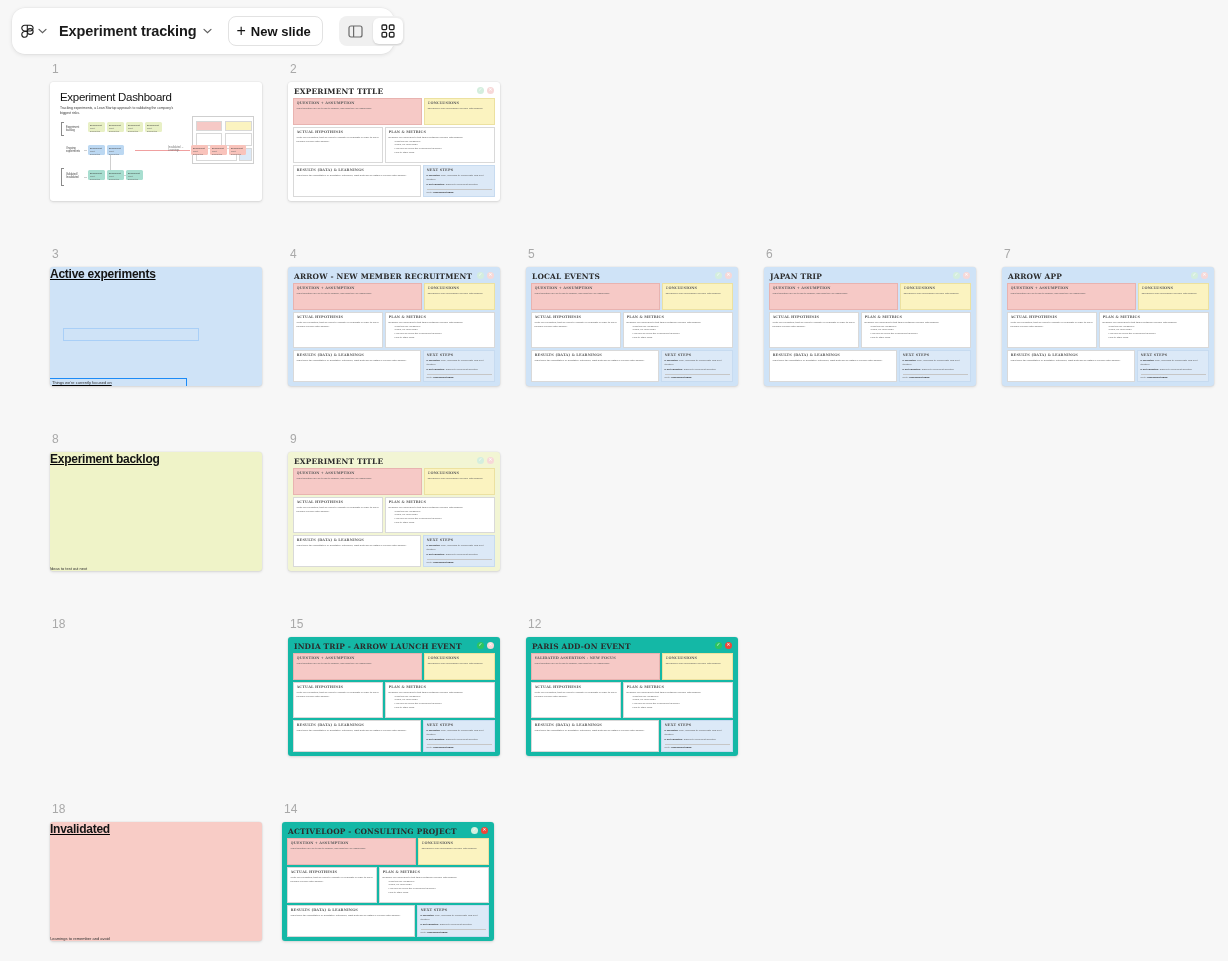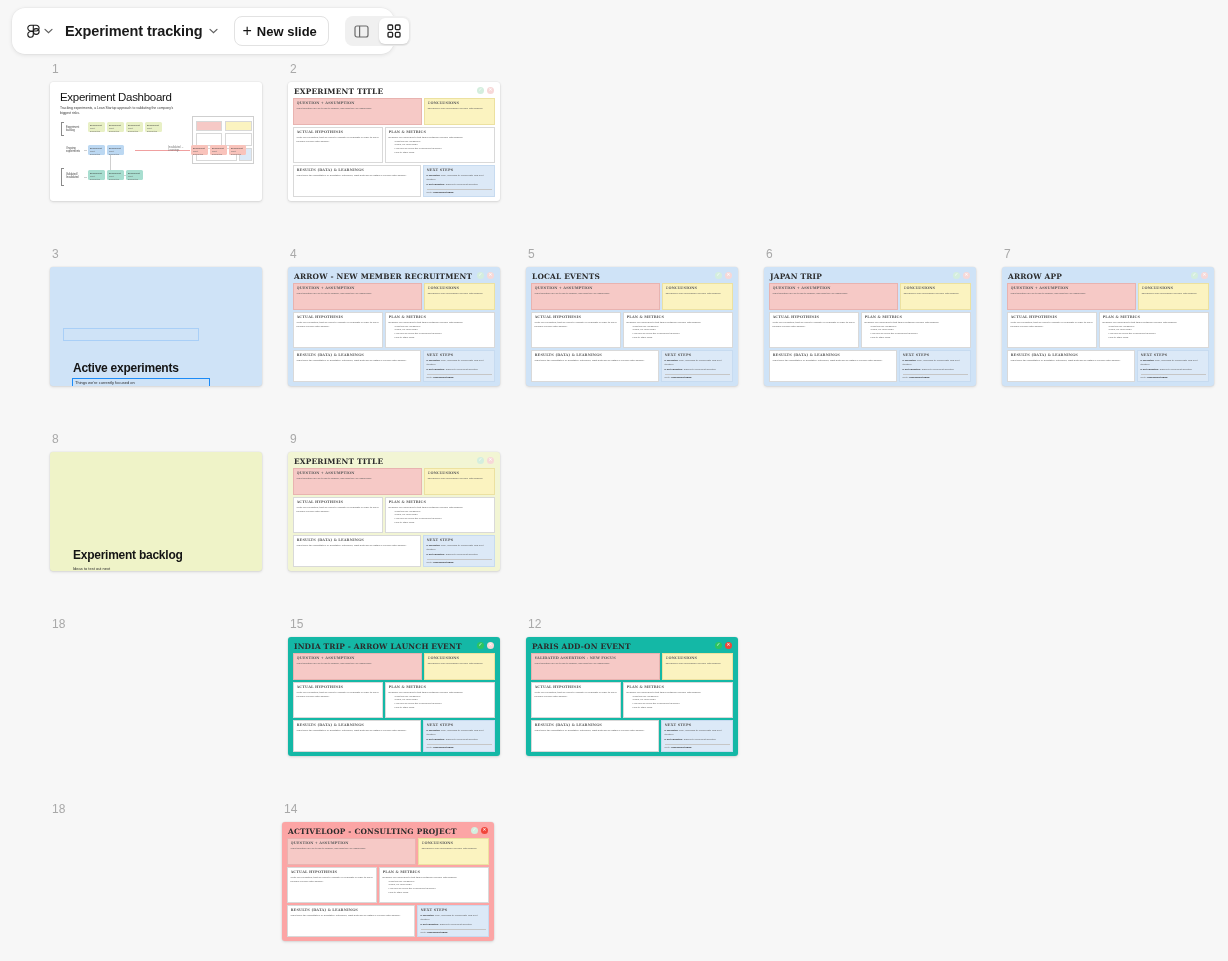--- a/index.html
+++ b/index.html
@@ -12,21 +12,21 @@
   }
 
   
   #toolbar {
     position: absolute; top: 8px; left: 12px;
     width: 382px; height: 46px;
     background: #ffffff;
     border-radius: 13px;
     box-shadow: 0 1px 4px rgba(0,0,0,.10), 0 0 0 .5px rgba(0,0,0,.04);
     display: flex; align-items: center;
-    padding: 0 15px;
+    padding: 0 9px;
     gap: 4px;
   }
   .tb-logo { width: 22px; height: 24px; display:flex; align-items:center; justify-content:center; }
   .chev { width: 14px; height: 14px; display:flex; align-items:center; justify-content:center; color:#6b6b6b; }
   .chev svg { display:block; }
   #doc-title {
     font-size: 14.5px; font-weight: 700; color: #1b1b1b;
     padding: 0 2px 0 8px; white-space: nowrap;
     letter-spacing: -0.1px;
   }
@@ -138,34 +138,34 @@
   .r2 { height: 36px; }
   .r2 .s-h { flex: 0 0 90px; }
   .r2 .s-p { flex: 1; }
   .r3 { flex:1; }
   .r3 .s-r { flex:1; }
   .r3 .s-n { flex:0 0 72px; position:relative;}
   .note-line { position:absolute; left:2.5px; right:2.5px; bottom:2px; border-top:.4px solid #c6c6c6; padding-top:1px; font-size:2.5px; color:#6a6a6a;}
   .note-line b{color:#222;}
 
   
-  .sect { position:absolute; inset:0; display:flex; flex-direction:column; justify-content:flex-end; padding-left:23px; }
+  .sect { position:absolute; inset:0; display:flex; flex-direction:column; justify-content:space-between; padding-left:0;text-decoration:underline; }
   .sect-title { font-size:12px; font-weight:700; color:#141414; letter-spacing:-.25px; }
   .sect-sub { font-size:4px; color:#2e2e2e; margin-top:4px; }
   .sel-box { outline:1.6px solid #1c8bf7; outline-offset:0; background:transparent; display:inline-block; padding:1px 2px; }
   .sel-ghost { position:absolute; left:13px; top:61px; width:136px; height:13px; border:.7px solid #a9cff7; }
 
   
   .bg-blue { background:#cfe3f7 !important; }
   .bg-yellow { background:#eff3c8 !important; }
   .bg-teal { background:#bfe5dc !important; }
   .bg-pink { background:#f8ccc6 !important; }
   .bg-sheet-yellow { background:#f2f5d4; }
   .bg-sheet-teal { background:#14b8a6; }
-  .bg-sheet-pink { background:#fca5a5; }
+  .bg-sheet-pink { background:#14b8a6; }
 </style>
 </head>
 <body>
 
 <div id="toolbar">
   <div class="tb-logo">
     <svg width="13" height="19" viewBox="0 0 13 19">
       <g fill="none" stroke="#1a1a1a" stroke-width="1.1">
         <circle cx="9.2" cy="9.5" r="2.9"></circle>
         <path d="M6.3 3.2h-2.6a2.9 2.9 0 1 0 0 5.8h2.6zM6.3 3.2h2.9a2.9 2.9 0 1 1 0 5.8H6.3zM6.3 9.5H3.7a2.9 2.9 0 1 0 0 5.8 2.9 2.9 0 0 0 2.6-2.9z"></path>
@@ -804,20 +804,26 @@
             </div>
           </div>
         </div>
       </div>
     </div>
   </div>
 
   <div class="row">
     <div class="cell" style="left:0">
       <div class="slide-num">18</div>
+      <div class="slide bg-pink">
+        <div class="sect">
+          <div class="sect-title">Invalidated</div>
+          <div class="sect-sub">Learnings to remember and avoid</div>
+        </div>
+      </div>
     </div>
 
     <div class="cell" style="left:232px">
       <div class="slide-num">14</div>
       <div class="slide bg-sheet-pink">
         <div class="exp">
           <div class="exp-title">Activeloop - Consulting project</div>
           <div class="exp-badges">
             <div class="badge ok">✓</div>
             <div class="badge no on">✕</div>

